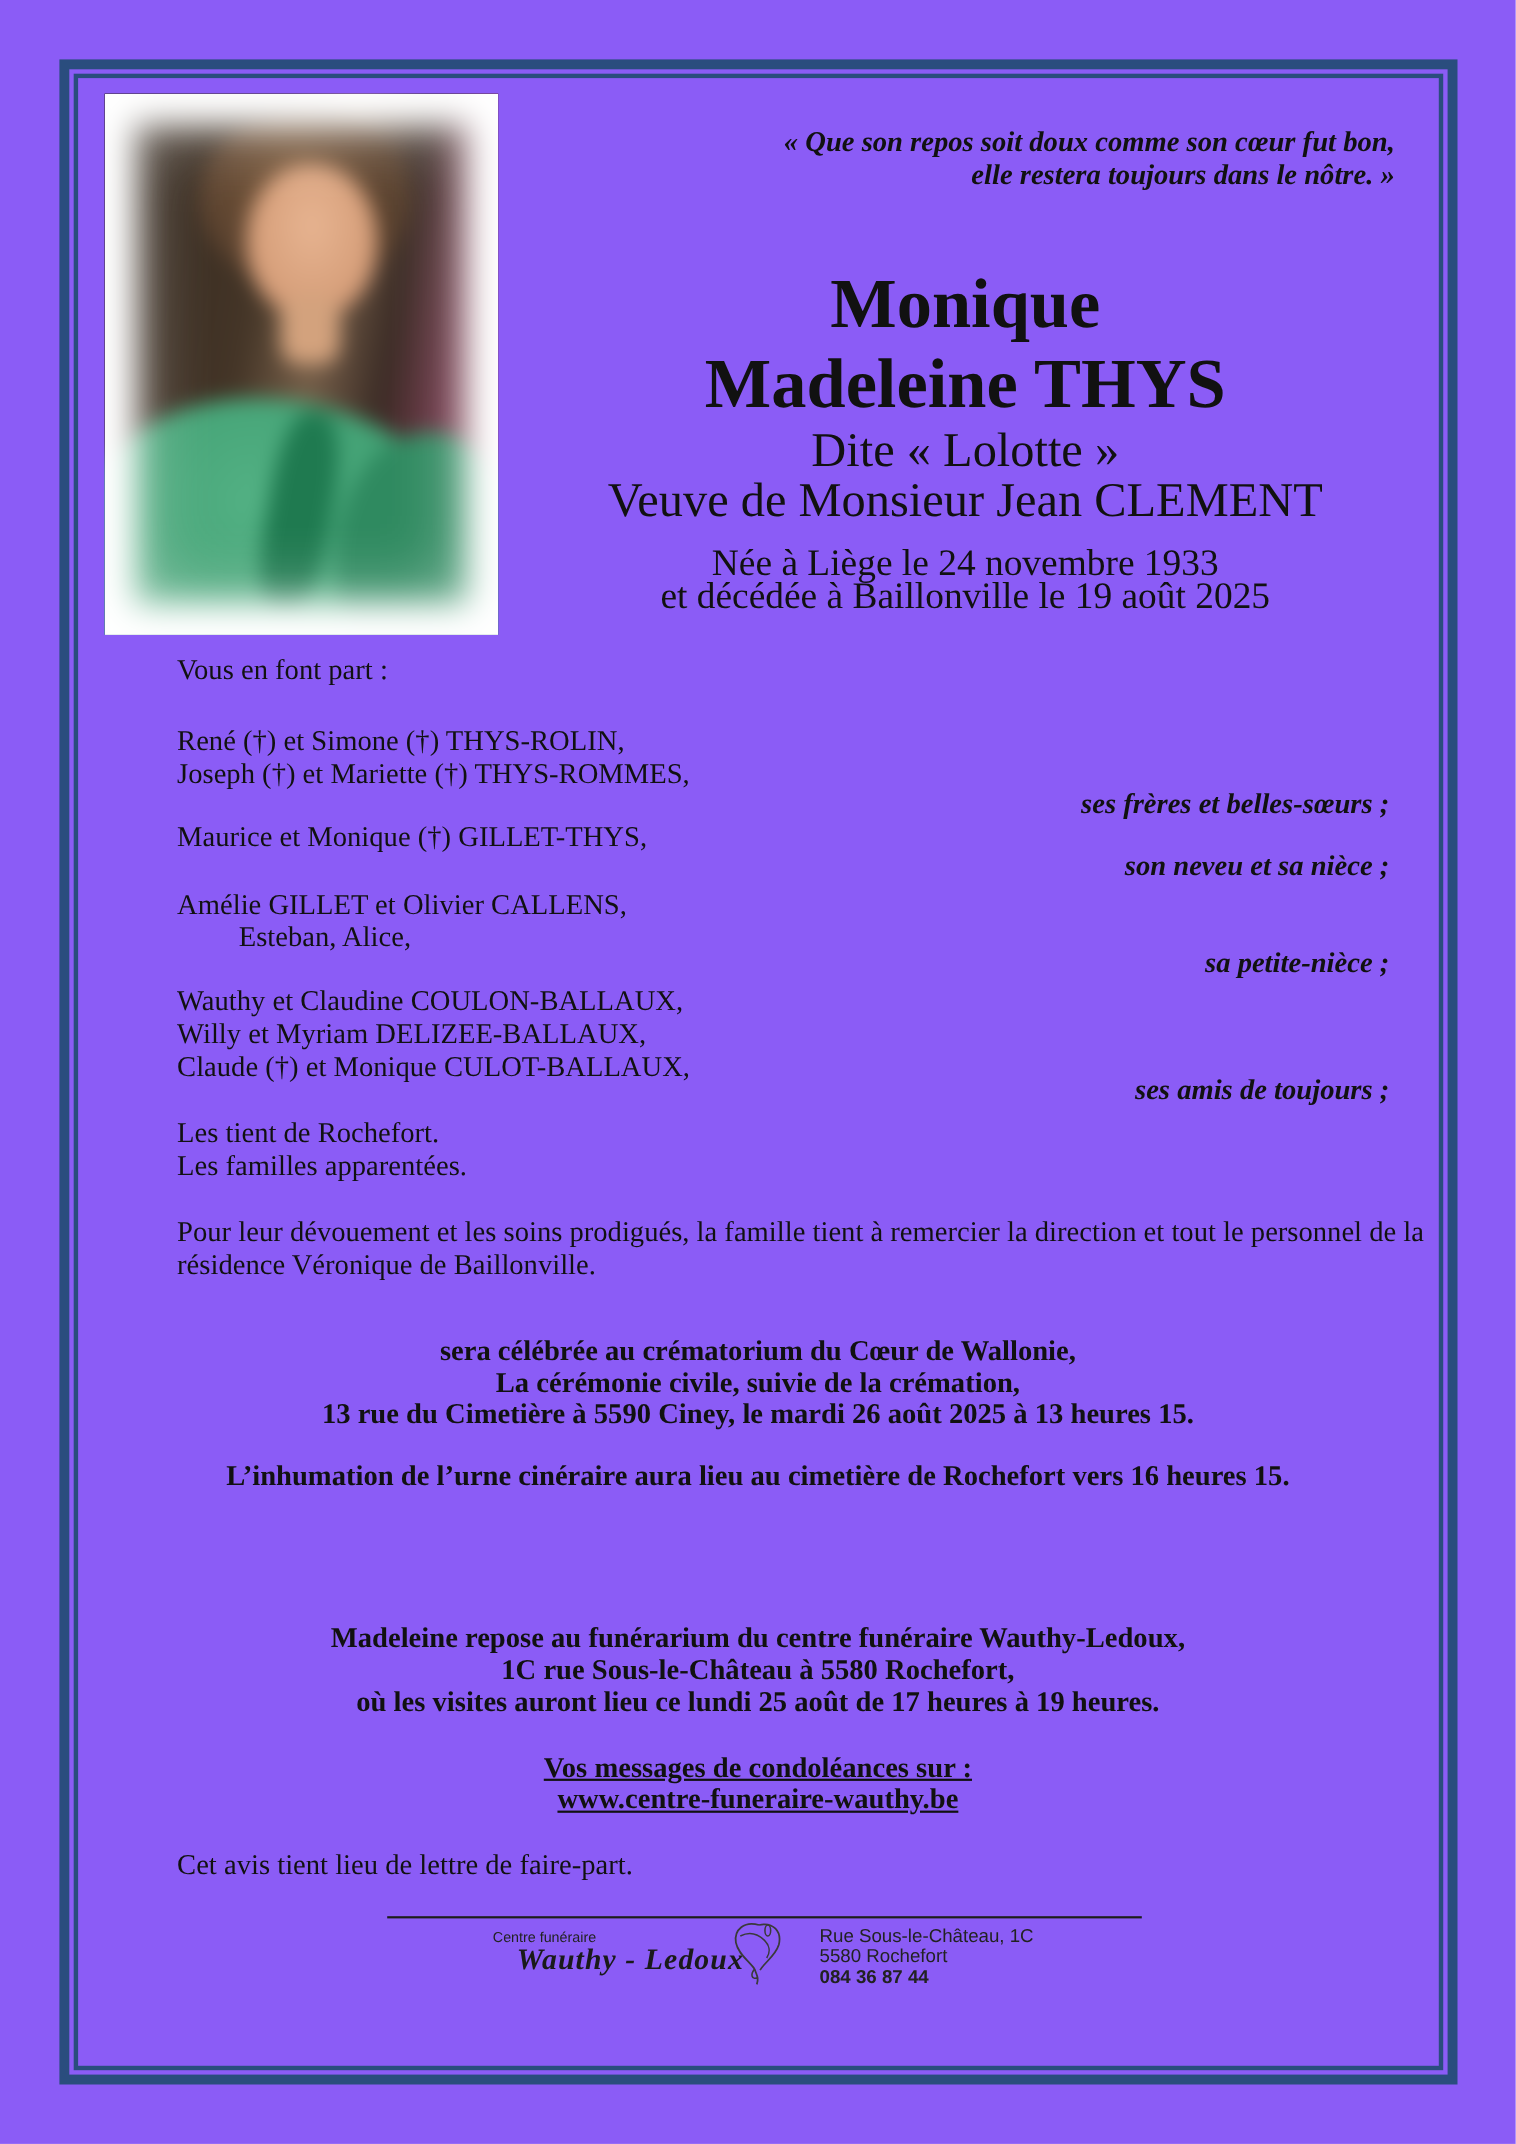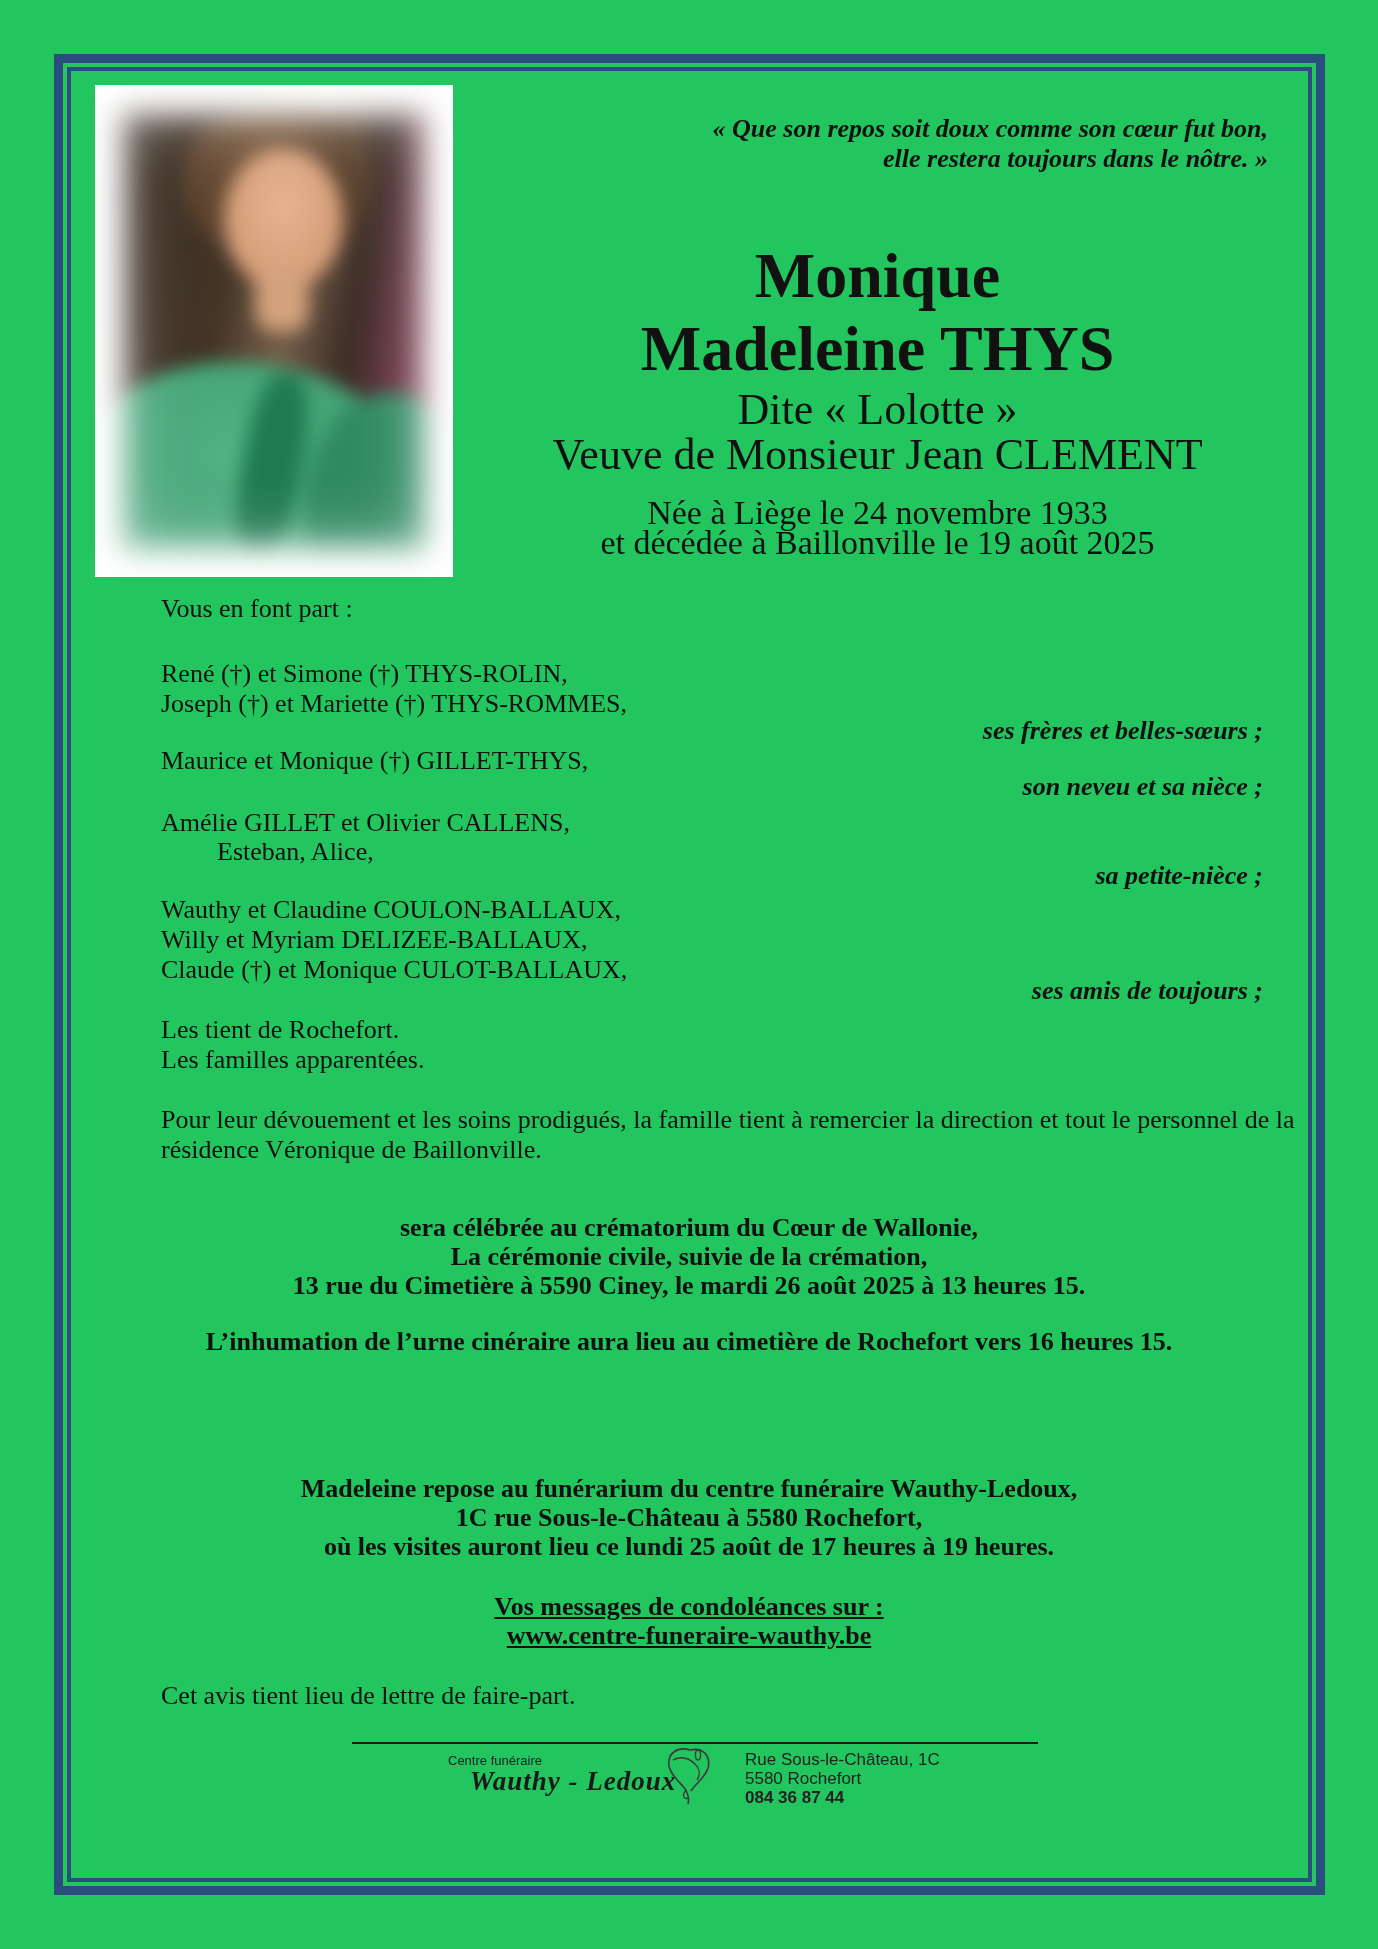--- a/index.html
+++ b/index.html
@@ -1,16 +1,16 @@
 <!DOCTYPE html>
 <html><head>
 <meta charset="utf-8">
 <style>
   html,body{margin:0;padding:0;background:#fff;}
-  .page{position:relative;width:1378px;height:1949px;background:#22c55e;
+  .page{position:relative;width:1378px;height:1949px;background:#8b5cf6;
         font-family:"Liberation Serif", serif;color:#111;overflow:hidden;}
   .frame-outer{position:absolute;left:54px;top:54px;right:53px;bottom:54px;
         border:9px solid #2a4d7e;}
   .frame-inner{position:absolute;left:4px;top:4px;right:4px;bottom:4px;
         border:4px solid #2a4d7e;}
   
   .photo{position:absolute;left:95px;top:85px;width:358px;height:492px;overflow:hidden;}
   .photo-art{position:absolute;inset:-14px;filter:blur(9px);}
   .ph-bg{position:absolute;inset:0;
      background:linear-gradient(100deg,#2f251d 0%,#443527 38%,#77604a 52%,#3c2d26 66%,#6d3145 80%,#8a4a55 100%);}

